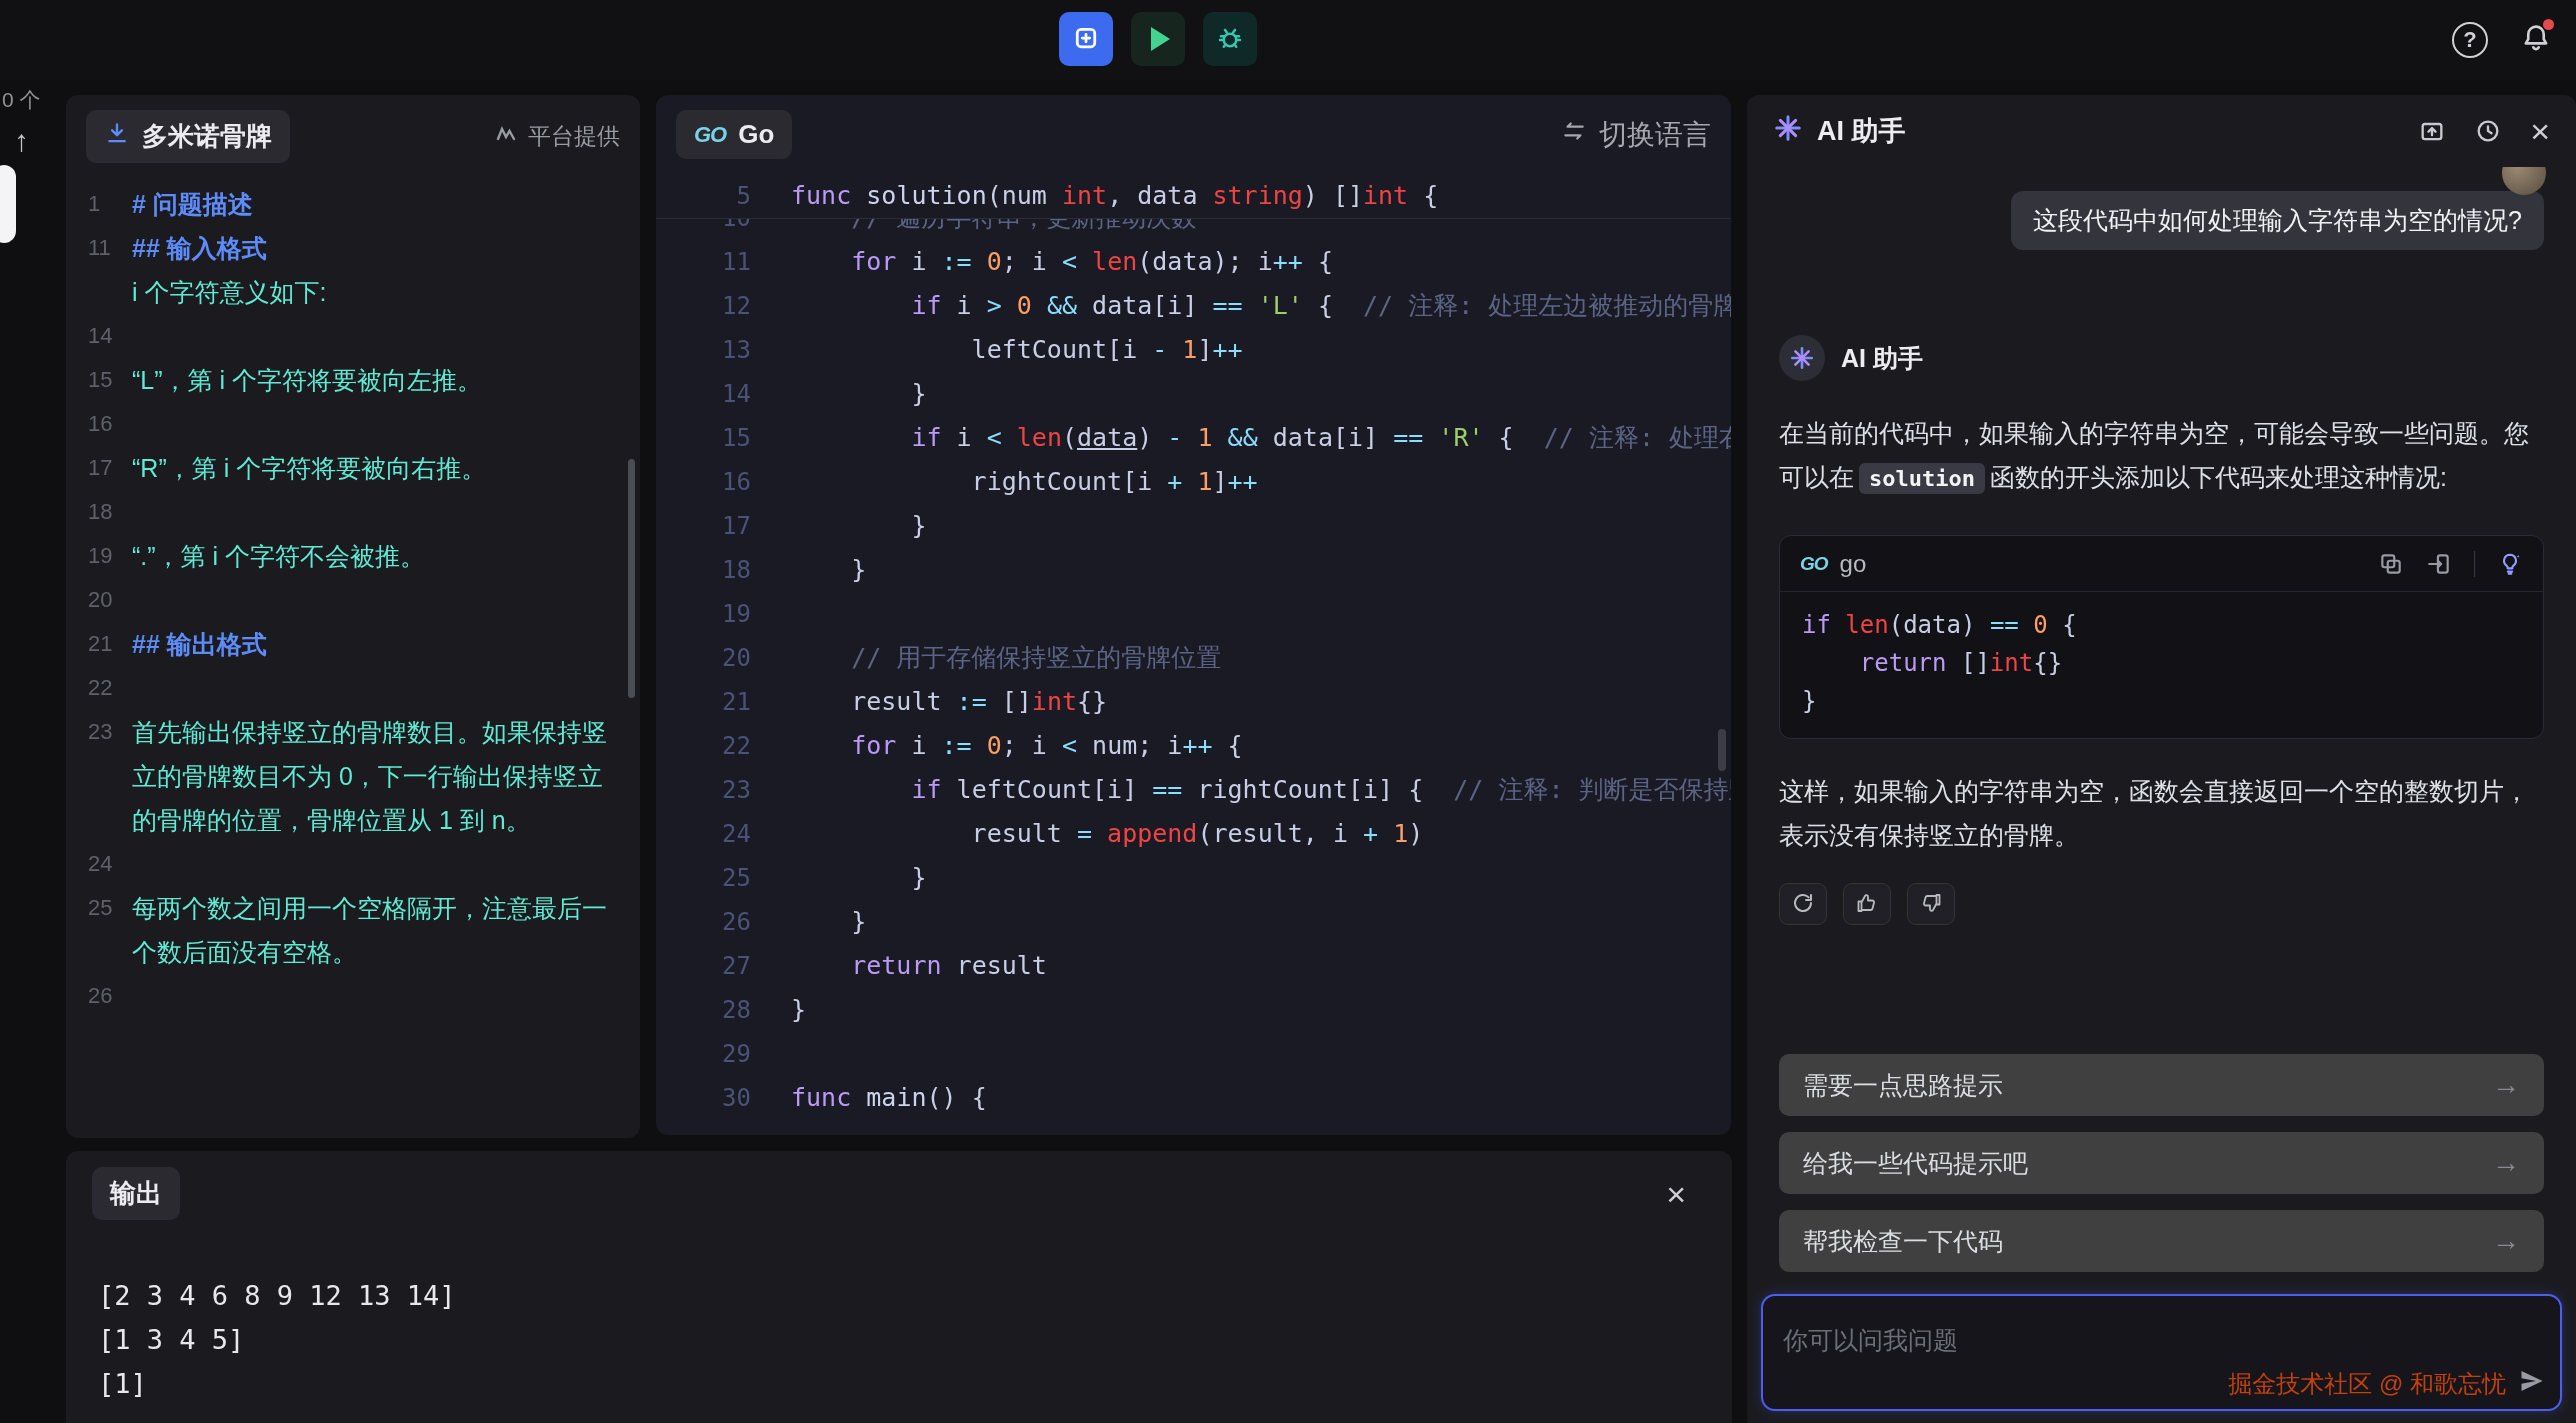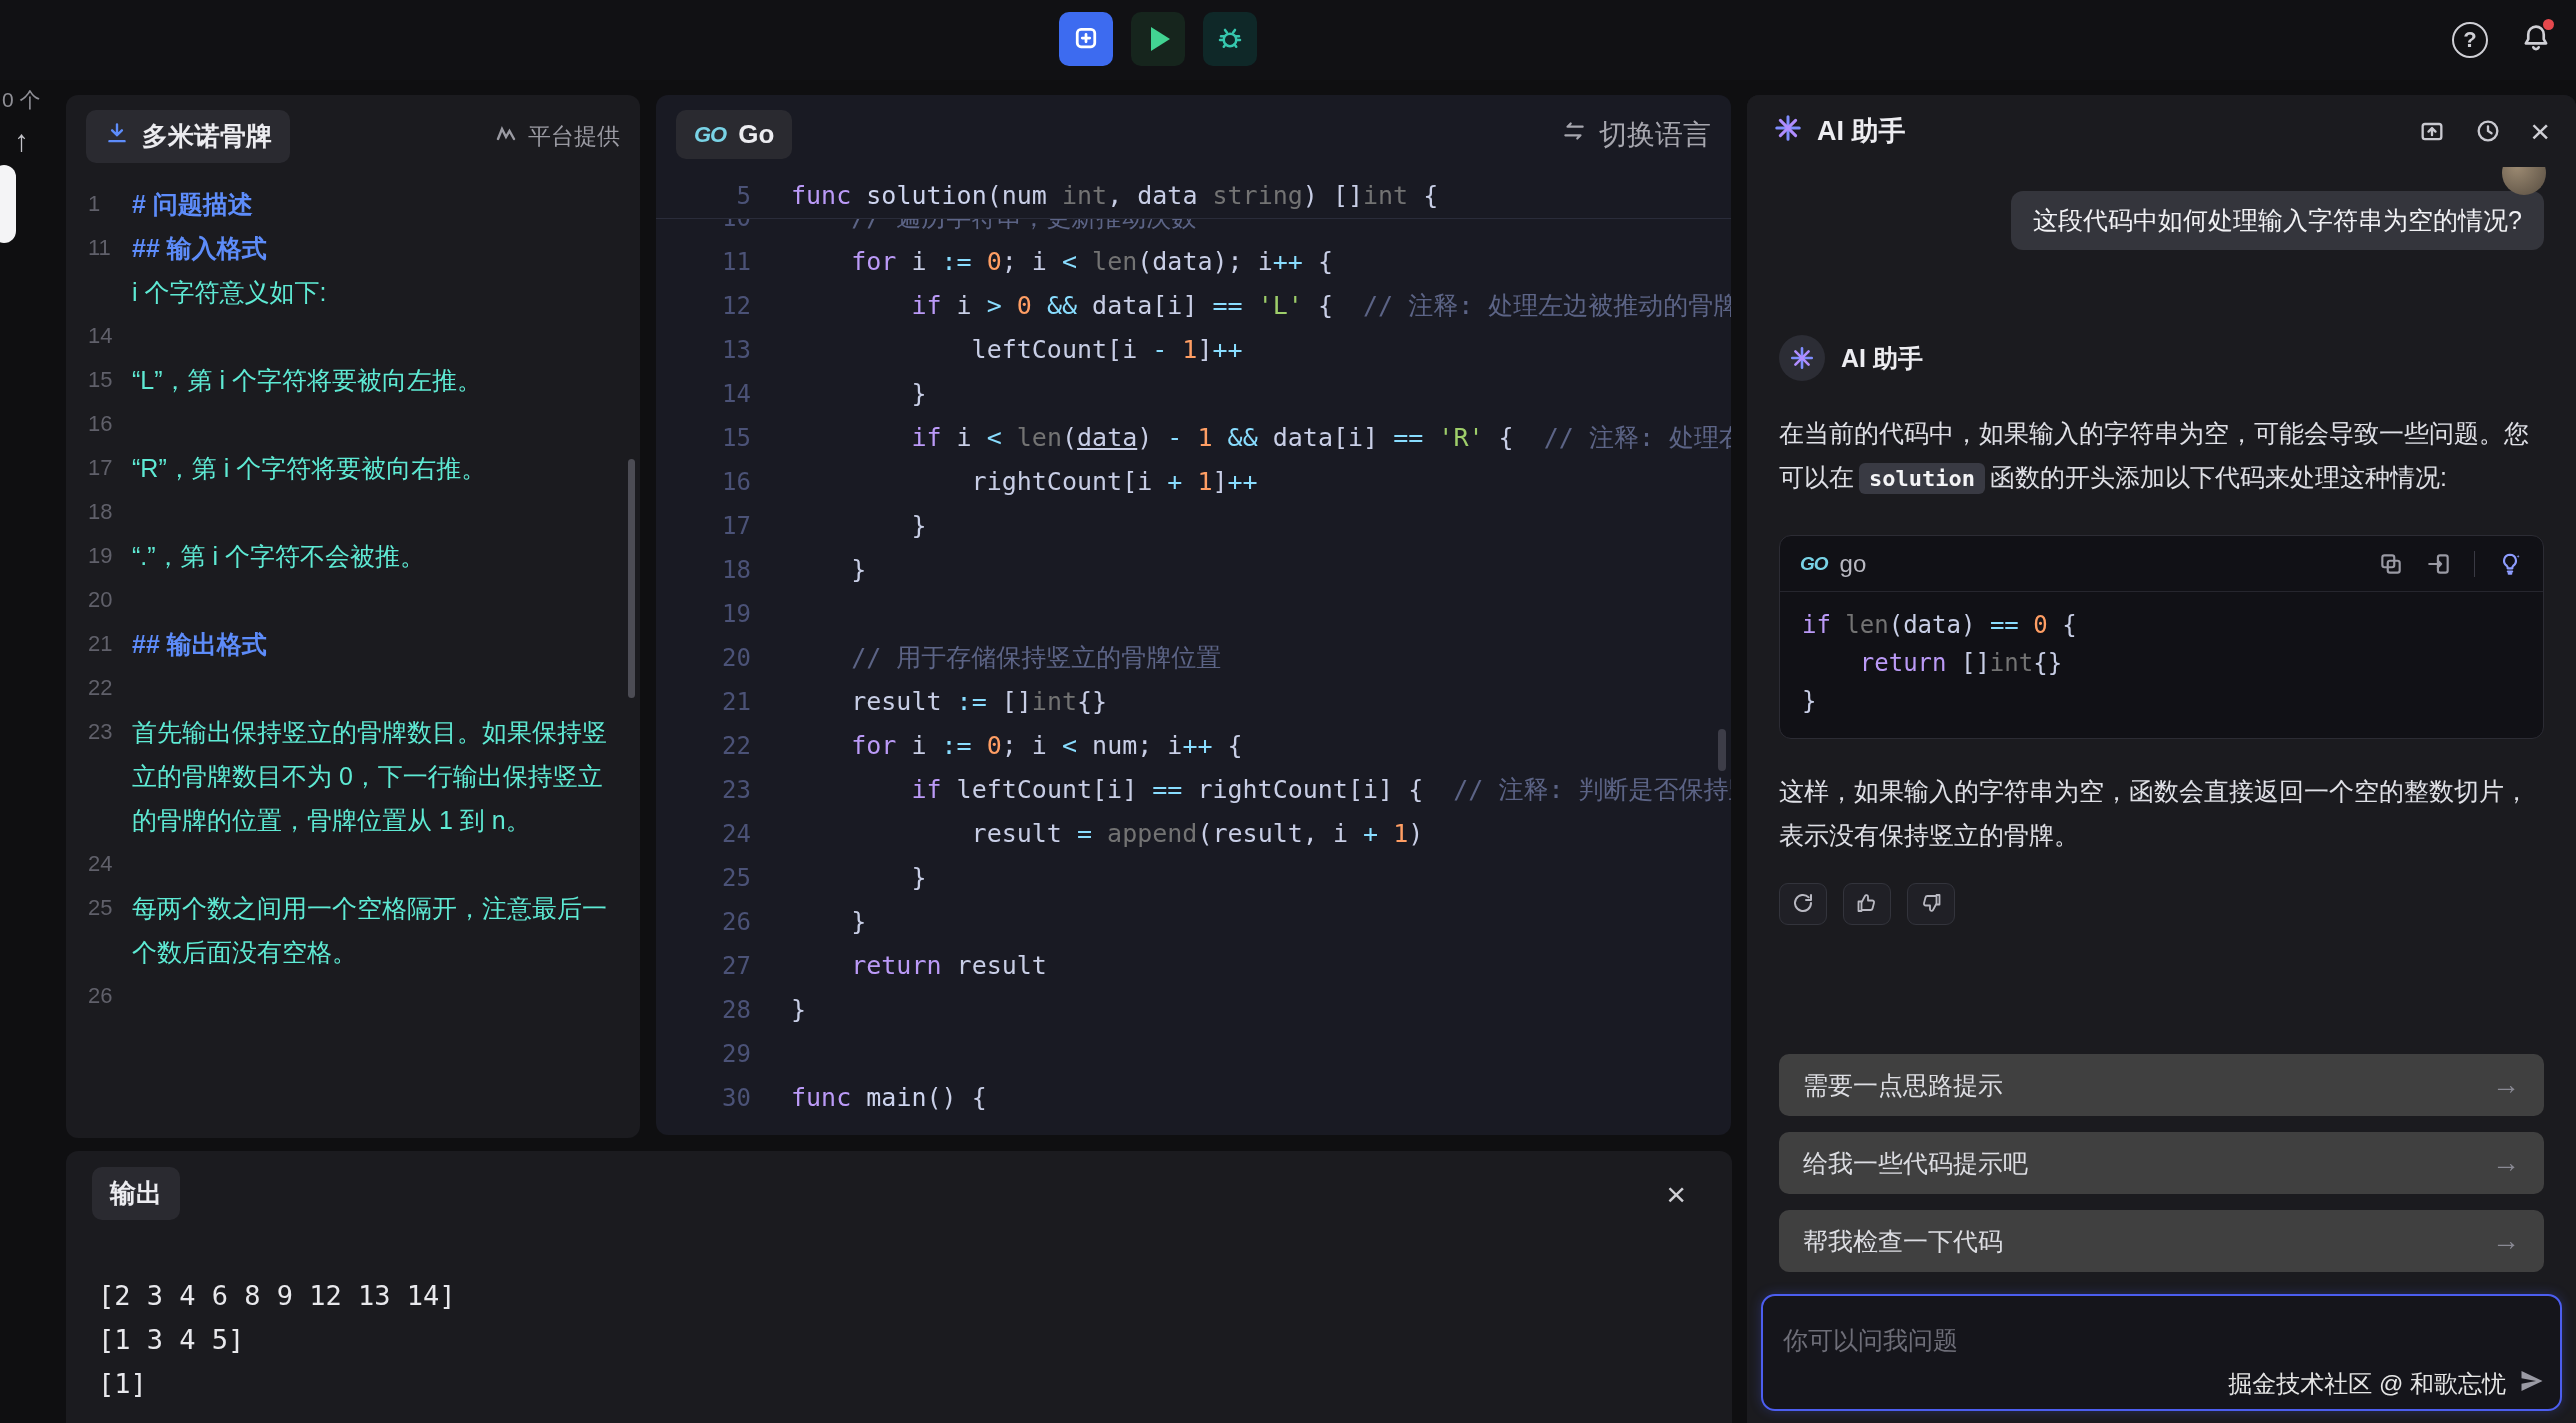--- a/index.html
+++ b/index.html
@@ -47,21 +47,21 @@
   
   .codepanel { left:656px; top:95px; width:1075px; height:1040px; background:#191a23; }
   .switch { display:flex; gap:12px; align-items:center; color:#a6a6ae; font-size:28px; cursor:pointer; }
   .code-body { position:relative; height:954px; overflow:hidden; }
   .sticky { position:absolute; top:0; left:0; right:0; background:#191a23; z-index:2; border-bottom:1px solid #2a2c3a; }
   .code-scroll { padding-top:22px; }
   .c-row { display:flex; height:44px; line-height:44px; font-family:"DejaVu Sans Mono","Liberation Mono",monospace;
     font-size:25px; white-space:pre; }
   .c-gut { flex:0 0 135px; padding-right:40px; text-align:right; color:#4b5277; font-size:24px; }
   .c-text { flex:1; overflow:hidden; }
-  .tk-kw { color:#bb9af7; } .tk-ty { color:#737373; } .tk-st { color:#9ece6a; }
+  .tk-kw { color:#bb9af7; } .tk-ty { color:#ef4444; } .tk-st { color:#9ece6a; }
   .tk-nu { color:#ff9e64; } .tk-cm { color:#5c6486; } .tk-op { color:#89ddff; }
   .tk-pl { color:#c8cee6; } .tk-fn { color:#cdd4ee; }
   .tk-ul { color:#c8cee6; text-decoration:underline; }
   .v-thumb { position:absolute; right:5px; top:555px; width:8px; height:42px; background:#3d3d48; border-radius:4px; cursor:pointer; }
 
   
   .ai { left:1747px; top:95px; width:829px; height:1328px; background:#1b1b1f; display:flex; flex-direction:column; border-radius:12px 12px 0 0; }
   .ai-head { flex:0 0 72px; display:flex; align-items:center; justify-content:space-between; padding:0 26px;
     background:#1b1b1f; position:relative; z-index:3; }
   .ai-title { display:flex; gap:14px; align-items:center; font-size:27px; font-weight:700; color:#ededf1; }
@@ -93,21 +93,21 @@
   .suggestions { flex:0 0 auto; padding:0 32px; display:flex; flex-direction:column; gap:16px; margin-bottom:22px; }
   .sug { height:62px; background:#404040; border:0; border-radius:10px; display:flex; align-items:center;
     justify-content:space-between; padding:0 24px; font-size:25px; color:#dcdde2; cursor:pointer; }
   .sug .arr { color:#8a8a94; font-size:28px; }
   .ai-input { flex:0 0 auto; margin:0 14px 12px; position:relative; height:117px; background:#15151b;
     border:2px solid #4c5ef0; border-radius:14px; box-shadow:0 0 12px rgba(76,94,240,.28); }
   .ai-input textarea { position:absolute; inset:0; background:transparent; border:0; outline:0; resize:none;
     padding:28px 20px; font-size:25px; color:#e6e6ea; font-family:inherit; }
   .ai-input textarea::placeholder { color:#6e6e78; }
   .wm { position:absolute; right:14px; bottom:8px; display:flex; align-items:center; gap:12px;
-    color:#e5e5e5; font-size:24px; pointer-events:none; }
+    color:#c2410c; font-size:24px; pointer-events:none; }
   .wm svg { pointer-events:auto; cursor:pointer; }
 
   
   .output { left:66px; top:1151px; width:1666px; height:272px; border-radius:12px 12px 0 0; }
   .o-head { display:flex; justify-content:space-between; align-items:center; padding:16px 46px 6px 26px; }
   .o-body { padding:48px 32px 0; font-family:"DejaVu Sans Mono","Liberation Mono",monospace;
     font-size:27px; line-height:44px; color:#e8e8ec; }
 </style>
 </head>
 <body>

